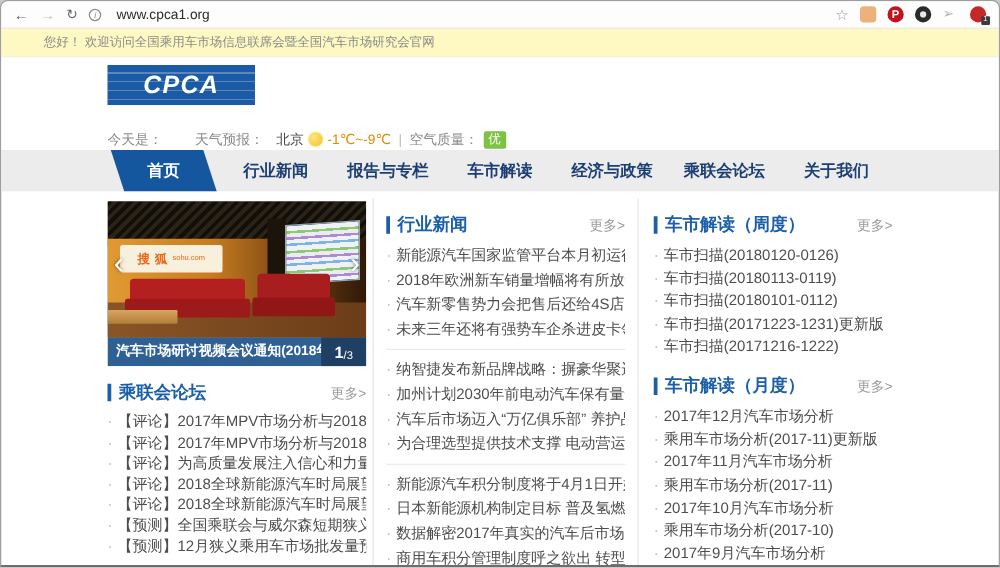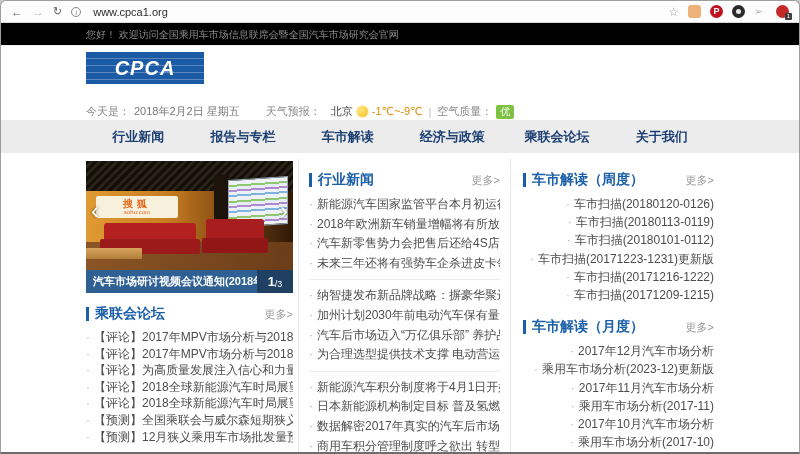--- a/index.html
+++ b/index.html
@@ -22,22 +22,22 @@
   .ext-1{background:#edb27a;border-radius:3px;}
   .ext-2{background:#c0121f;color:#fff;font-size:9px;font-weight:bold;text-align:center;line-height:13px;}
   .ext-3{background:#2a2a2a;}
   .ext-3::after{content:"";position:absolute;left:4px;top:4px;width:5px;height:5px;border-radius:50%;background:#e8e8e8;}
   .ext-4{background:transparent;color:#b3b3b3;font-size:11px;line-height:13px;}
   .ext-5{background:#c62828;}
   .ext-badge{position:absolute;right:-3px;bottom:-2px;background:#3c3c3c;color:#fff;font-size:6px;
     line-height:7px;padding:0 2px;border-radius:1px;}
 
   
-  .welcome{height:23px;background:#000000;border-bottom:1px solid #ededed;
-    font-size:10px;color:#8a8a8a;line-height:23px;padding-left:85px;}
+  .welcome{height:23px;background:#fef9c3;border-bottom:1px solid #ededed;
+    font-size:10px;color:#8a8a8a;line-height:23px;padding-left:34px;}
 
   
   .masthead{position:relative;height:74px;background:#fff;}
   .logo-box{position:absolute;left:85px;top:6px;width:118px;height:32px;background:#1b5aa5;
     display:flex;align-items:center;justify-content:center;overflow:hidden;}
   .logo-box .stripes{position:absolute;left:0;top:0;right:0;bottom:0;
     background:repeating-linear-gradient(180deg,transparent 0 6px,rgba(255,255,255,.55) 6px 7px);opacity:.5;}
   .logo-acronym{position:relative;color:#fff;font-size:20px;font-weight:bold;font-style:italic;letter-spacing:1px;}
   .logo-sub{position:absolute;left:86px;top:41px;font-size:14px;color:#8c8c8c;letter-spacing:7px;}
   .info-row{position:absolute;left:85px;top:58px;font-size:11px;color:#8a8a8a;display:flex;align-items:center;gap:4px;white-space:nowrap;}
@@ -68,38 +68,38 @@
   .section-head{display:flex;align-items:center;margin:12px 0 6px;}
   .section-bar{width:3px;height:14px;background:#1a5fa8;margin-right:6px;}
   .section-title{font-size:14px;font-weight:bold;color:#1a5fa8;white-space:nowrap;}
   .more-link{margin-left:auto;font-size:11px;color:#999;cursor:pointer;white-space:nowrap;}
 
   ul.news-list{list-style:none;margin:0;padding:0;}
   ul.news-list li{font-size:12px;color:#4d4d4d;white-space:nowrap;overflow:hidden;cursor:pointer;}
   .bullet{color:#b0b0b0;margin-right:4px;}
   .forum-list li{line-height:16.6px;}
   .mid-list li{line-height:19.6px;}
-  .side-list li{line-height:18.2px;text-align:right;}
+  .side-list li{line-height:18.2px;}
   .group-divider{border-top:1px solid #ebebeb;margin:6px 0;height:0;}
 
   
   .carousel{position:relative;width:207px;height:132px;margin-top:2px;overflow:hidden;cursor:pointer;}
   .car-img{position:relative;width:207px;height:109px;background:#2a1f16;overflow:hidden;}
   .ceiling{position:absolute;left:0;top:0;right:0;height:36px;
     background:repeating-linear-gradient(135deg,#120e08 0 3px,#2c2318 3px 6px);}
   .wall{position:absolute;left:0;top:30px;right:0;height:52px;
     background:linear-gradient(90deg,#e09a33,#c87c20 40%,#7a4512 70%,#2e1908);}
   .floor{position:absolute;left:0;bottom:0;right:0;height:28px;
     background:linear-gradient(90deg,#8a5526,#6b3d18);}
   .pillar{position:absolute;left:128px;top:14px;width:15px;height:66px;background:#1c130b;}
   .screen{position:absolute;right:5px;top:17px;width:60px;height:48px;transform:skewY(-4deg);
     background:repeating-linear-gradient(180deg,#eef2f6 0 4px,#8ec871 4px 6px,#e7edf3 6px 9px,#b08ad0 9px 11px,#eef2f6 11px 14px,#7fb3e0 14px 16px);
     border:1px solid #caslategray;border:1px solid #9aa7b2;}
   .sign{position:absolute;left:10px;top:35px;width:82px;height:22px;background:#f7f0dc;border-radius:2px;
-    display:flex;flex-direction:column;align-items:center;justify-content:center;}
+    display:flex;flex-direction:row;align-items:center;justify-content:center;}
   .sign-title{color:#e8681a;font-weight:bold;font-size:10px;line-height:11px;letter-spacing:4px;}
   .sign-sub{color:#e8681a;font-size:6px;line-height:7px;}
   .sofa-back-1{position:absolute;left:18px;top:62px;width:92px;height:20px;background:#b42020;border-radius:3px;}
   .sofa-seat-1{position:absolute;left:14px;top:78px;width:100px;height:15px;background:#9c1a1a;border-radius:2px;}
   .sofa-back-2{position:absolute;left:120px;top:58px;width:58px;height:23px;background:#a81d1d;border-radius:3px;}
   .sofa-seat-2{position:absolute;left:116px;top:77px;width:66px;height:15px;background:#911717;border-radius:2px;}
   .table{position:absolute;left:0;top:87px;width:56px;height:11px;
     background:linear-gradient(#d8a55e,#b07f3a);border-radius:1px;}
   .car-arrow{position:absolute;top:38px;color:#fff;font-size:24px;line-height:24px;
     text-shadow:0 0 3px rgba(0,0,0,.6);cursor:pointer;z-index:3;}
@@ -137,34 +137,36 @@
 
   <div class="welcome">您好！ 欢迎访问全国乘用车市场信息联席会暨全国汽车市场研究会官网</div>
 
   <div class="masthead">
     <div class="logo-box">
       <span class="stripes"></span>
       <span class="logo-acronym">CPCA</span>
     </div>
     <div class="info-row">
       <span>今天是：</span>
-        <span class="info-date">2018年2月2日 星期五</span>
       <span style="width:18px"></span>
       <span>天气预报：</span>
       <span class="info-city">北京</span>
       <span class="sun"></span>
       <span class="temp">-1℃~-9℃</span>
       <span class="sep">|</span>
       <span>空气质量：</span>
       <span class="air-badge">优</span>
     </div>
   </div>
 
   <div class="mainnav">
     <div class="mainnav-inner">
+      <div class="nav-item active">
+          <span class="nav-label">首页</span>
+        </div>
       <div class="nav-item">
           <span class="nav-label">行业新闻</span>
         </div>
       <div class="nav-item">
           <span class="nav-label">报告与专栏</span>
         </div>
       <div class="nav-item">
           <span class="nav-label">车市解读</span>
         </div>
       <div class="nav-item">
@@ -259,31 +261,30 @@
         <span class="section-bar"></span>
         <span class="section-title">车市解读（周度）</span>
         <span class="more-link">更多&gt;</span>
       </div>
       <ul class="news-list side-list">
         <li><span class="bullet">·</span><span>车市扫描(20180120-0126)</span></li>
         <li><span class="bullet">·</span><span>车市扫描(20180113-0119)</span></li>
         <li><span class="bullet">·</span><span>车市扫描(20180101-0112)</span></li>
         <li><span class="bullet">·</span><span>车市扫描(20171223-1231)更新版</span></li>
         <li><span class="bullet">·</span><span>车市扫描(20171216-1222)</span></li>
-        <li><span class="bullet">·</span><span>车市扫描(20171209-1215)</span></li>
       </ul>
 
       <div class="section-head" style="margin-top:14px;">
         <span class="section-bar"></span>
         <span class="section-title">车市解读（月度）</span>
         <span class="more-link">更多&gt;</span>
       </div>
       <ul class="news-list side-list">
         <li><span class="bullet">·</span><span>2017年12月汽车市场分析</span></li>
-        <li><span class="bullet">·</span><span>乘用车市场分析(2023-12)更新版</span></li>
+        <li><span class="bullet">·</span><span>乘用车市场分析(2017-11)更新版</span></li>
         <li><span class="bullet">·</span><span>2017年11月汽车市场分析</span></li>
         <li><span class="bullet">·</span><span>乘用车市场分析(2017-11)</span></li>
         <li><span class="bullet">·</span><span>2017年10月汽车市场分析</span></li>
         <li><span class="bullet">·</span><span>乘用车市场分析(2017-10)</span></li>
         <li><span class="bullet">·</span><span>2017年9月汽车市场分析</span></li>
       </ul>
     </div>
 
   </div>
 </div>

